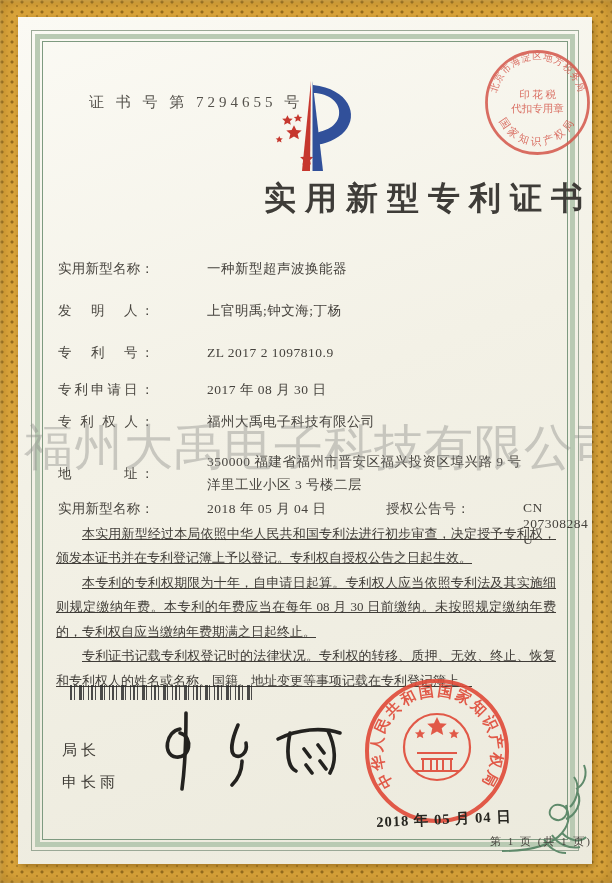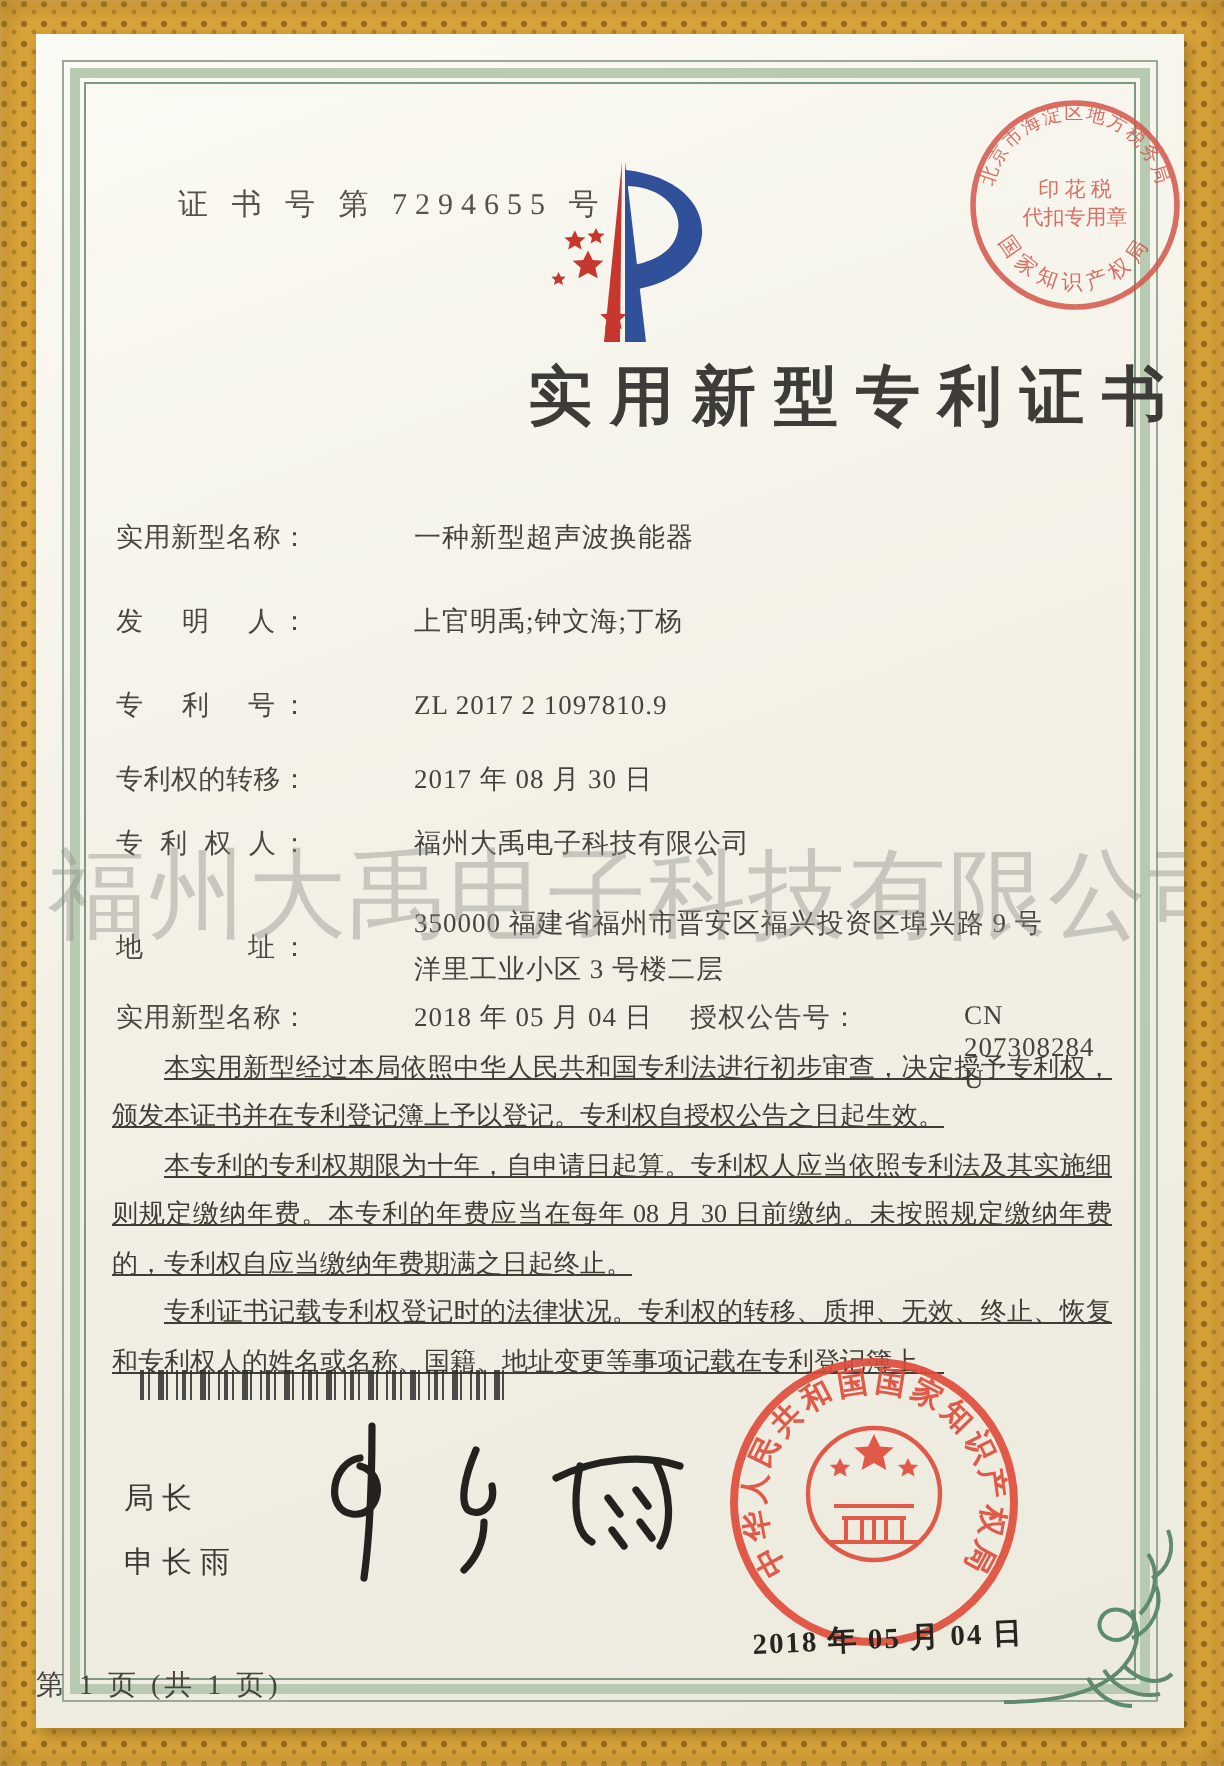--- a/index.html
+++ b/index.html
@@ -28,39 +28,39 @@
   .title{position:absolute;left:0;top:160px;width:100%;text-align:right;
     font-size:32px;font-weight:600;letter-spacing:9px;color:#3e3c38;}
   .fields{position:absolute;left:40px;top:240px;width:500px;font-size:13.5px;color:#46433e;}
   .frow{position:absolute;left:0;display:flex;align-items:center;}
   .flabel{display:inline-block;width:96px;text-align-last:justify;flex:0 0 96px;color:#4a4741;}
   .fvalue{display:inline-block;padding-left:8px;letter-spacing:.5px;margin-left:45px;}
   .r0{top:3px}.r1{top:45px}.r2{top:87px}.r3{top:124px}.r4{top:156px}
   .r5{top:194px;width:470px}.r5 .fvalue{line-height:1.7;}
   .r6{top:243px}
   .grant{position:absolute;left:287px;top:243px;display:flex;}
-  .grant .flabel{width:84px;flex:0 0 84px;}
+  .grant .flabel{width:84px;flex:0 0 84px;margin-left:41px;}
   .watermark{position:absolute;left:6px;top:398px;width:568px;white-space:nowrap;overflow:hidden;
     font-family:"Liberation Sans","DejaVu Sans",sans-serif;
     font-size:49px;color:#8e8e8a;opacity:.42;letter-spacing:1px;pointer-events:none;z-index:5;}
   .paras{position:absolute;left:38px;top:505px;width:500px;font-size:13px;line-height:1.88;
     color:#403d38;text-align:justify;}
   .paras p{margin:0;text-indent:2em;text-decoration:underline;}
   .barcode{position:absolute;left:52px;top:668px;width:183px;height:15px;opacity:.85;
     background:repeating-linear-gradient(90deg,
       #2d2d2d 0 2px,transparent 2px 4px,#2d2d2d 4px 5px,transparent 5px 9px,
       #2d2d2d 9px 12px,transparent 12px 13px,#2d2d2d 13px 14px,transparent 14px 18px,
       #2d2d2d 18px 19px,transparent 19px 21px);}
   .signer{position:absolute;left:44px;top:718px;font-size:15px;color:#3c3933;letter-spacing:4px;line-height:2.1;}
   .sig{position:absolute;left:128px;top:688px;width:210px;height:100px;}
   .seal-big{position:absolute;left:339px;top:654px;width:160px;height:160px;opacity:.9;z-index:6;}
   .seal-date{position:absolute;left:341px;top:793px;width:170px;text-align:center;z-index:7;
     font-size:14.5px;font-weight:bold;color:#26251f;letter-spacing:1px;transform:rotate(-2.5deg);}
   .flourish{position:absolute;left:478px;top:738px;width:94px;height:106px;}
-  .footer{position:absolute;left:0;top:817px;width:100%;text-align:left;font-size:14px;
+  .footer{position:absolute;left:0;top:817px;width:100%;text-align:right;font-size:11px;
     color:#47443e;letter-spacing:2px;}
   .seal-txt{font-family:"Liberation Serif","DejaVu Serif",serif;}
 </style>
 </head>
 <body>
 
 <div class="frame-vignette"></div>
 
 <div class="paper">
   <div class="b1"></div>
@@ -109,21 +109,21 @@
     </div>
     <div class="frow r1">
       <span class="flabel">发　明　人：</span>
       <span class="fvalue">上官明禹;钟文海;丁杨</span>
     </div>
     <div class="frow r2">
       <span class="flabel">专　利　号：</span>
       <span class="fvalue">ZL 2017 2 1097810.9</span>
     </div>
     <div class="frow r3">
-      <span class="flabel">专利权的转移：</span>
+      <span class="flabel">专利申请日：</span>
       <span class="fvalue">2017 年 08 月 30 日</span>
     </div>
     <div class="frow r4">
       <span class="flabel">专 利 权 人：</span>
       <span class="fvalue">福州大禹电子科技有限公司</span>
     </div>
     <div class="frow r5">
       <span class="flabel">地　　　址：</span>
       <span class="fvalue">350000 福建省福州市晋安区福兴投资区埠兴路 9 号洋里工业小区 3 号楼二层</span>
     </div>

